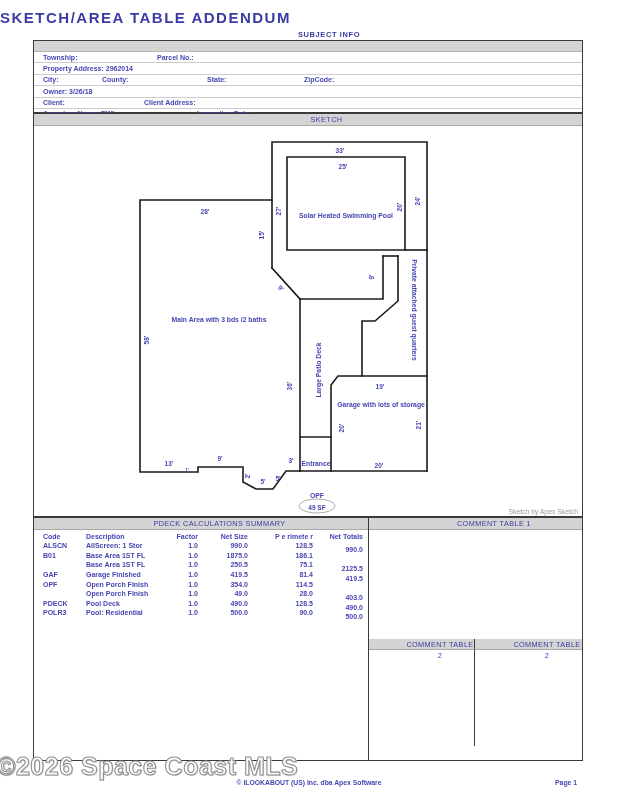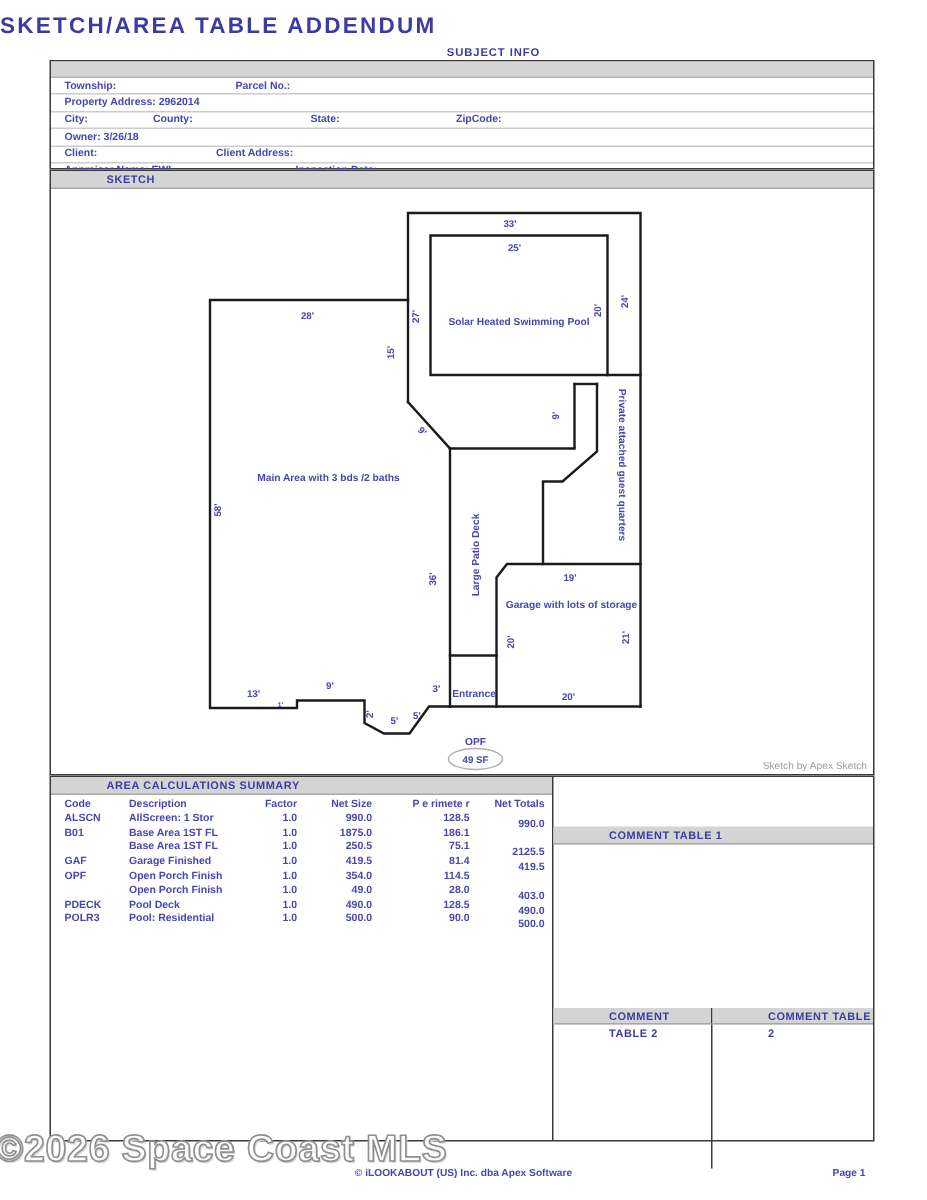--- a/index.html
+++ b/index.html
@@ -10,25 +10,25 @@
   .subject-head{position:absolute;left:0;right:0;top:30px;text-align:center;
                 font-size:7.5px;font-weight:700;letter-spacing:.6px;color:#3b3ba3;padding-left:40px;}
   .box{position:absolute;box-sizing:border-box;border:1.5px solid #3a3a3a;background:#fff;}
   .subject-box{left:33px;top:40px;width:550px;height:73px;}
   .graystrip{height:10px;background:#d4d4d4;border-bottom:1px solid #b5b5b5;}
   .srow{position:relative;height:10.4px;border-bottom:1px solid #ccc;font-size:7px;font-weight:600;}
   .srow:last-child{border-bottom:none;}
   .srow span{position:absolute;top:1.5px;white-space:nowrap;}
   .sketch-panel{left:33px;top:113px;width:550px;height:404px;}
   .panel-bar{height:11px;line-height:11px;background:#d4d4d4;border-bottom:1px solid #a8a8a8;
-             text-align:left;font-size:7.3px;font-weight:700;letter-spacing:.4px;color:#3b3ba3;padding-left:37px;}
+             text-align:center;font-size:7.3px;font-weight:400;letter-spacing:.4px;color:#3b3ba3;padding-left:37px;}
   .bottom{position:absolute;left:33px;top:517px;width:550px;height:244px;box-sizing:border-box;
           border:1.5px solid #3a3a3a;display:flex;background:#fff;}
   .left-panel{width:335px;box-sizing:border-box;border-right:1.5px solid #3a3a3a;}
-  .right-panel{flex:1;position:relative;margin-top:33px;}
+  .right-panel{flex:1;position:relative;}
   .crow{display:grid;grid-template-columns:43px 79px 33px 50px 65px 50px;
         padding-left:9px;height:9.6px;align-items:center;font-size:7px;font-weight:600;}
   .chead{height:10px;margin-top:1px;}
   .c{white-space:nowrap;overflow:visible;}
   .c2,.c3,.c4,.c5{text-align:right;}
   .nt{transform:translateY(4px);}
   .comment1-space{height:109px;}
   .bars23{display:flex;}
   .bars23 .panel-bar{box-sizing:border-box;}
   .bar2{width:106px;border-right:1.5px solid #3a3a3a;}
@@ -86,21 +86,21 @@
       <span style="left:163px">Inspection Date:</span>
     </div>
   </div>
 
   <div class="box sketch-panel">
     <div class="panel-bar">SKETCH</div>
   </div>
 
   <div class="bottom">
     <div class="left-panel">
-      <div class="panel-bar">AREA CALCULATIONS SUMMARY</div>
+      <div class="panel-bar">PDECK CALCULATIONS SUMMARY</div>
       <div class="crow chead" id="calc-header">
           <span class="c c0">Code</span>
           <span class="c c1">Description</span>
           <span class="c c2">Factor</span>
           <span class="c c3">Net Size</span>
           <span class="c c4">P e rimete r</span>
           <span class="c c5">Net Totals</span>
         </div>
       <div id="calc-rows">
           <div class="crow">

